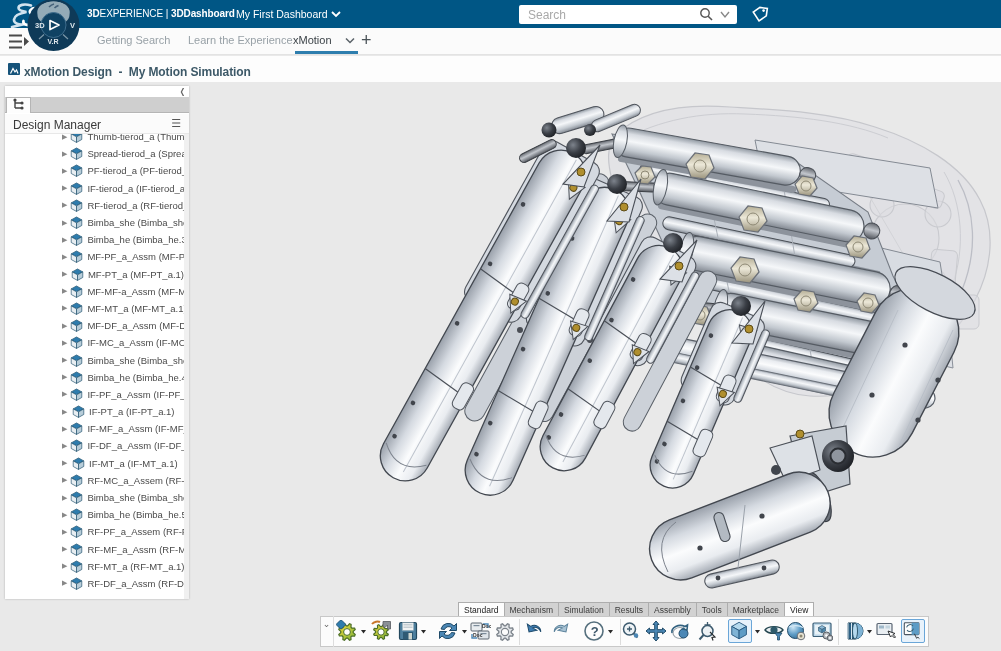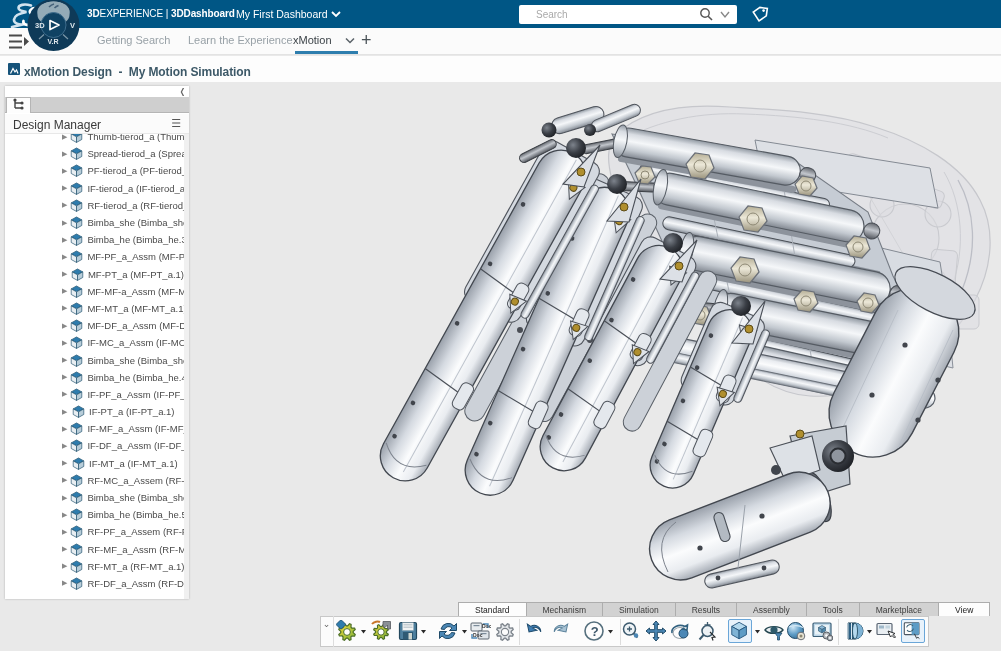--- a/index.html
+++ b/index.html
@@ -7,21 +7,21 @@
 .abs{position:absolute}
 
 #topbar{left:0;top:0;width:1001px;height:28px;background:#005685}
 #tabrow{left:0;top:28px;width:1001px;height:27px;background:#fbfbfb;border-bottom:1px solid #e3e3e3}
 #appbar{left:0;top:56px;width:1001px;height:26px;background:#fdfdfd}
 #main{left:0;top:82px;width:1001px;height:569px;background:#e9e9e9}
 #brand{left:87px;top:8px;font-size:10px;letter-spacing:-0.1px;color:#fff}
 #brand b{font-weight:bold}
 #dash{left:236px;top:8px;font-size:10.5px;color:#fff}
 #search{left:519px;top:5px;width:218px;height:19px;background:#fff;border-radius:2px;display:flex;align-items:center}
-#search .ph{color:#a9a9a9;font-size:10px;padding-left:17px;flex:1}
+#search .ph{color:#a9a9a9;font-size:12px;padding-left:9px;flex:1}
 
 .tab{position:absolute;top:33.5px;font-size:11px;color:#98a1a7}
 #xmot{color:#3c4348}
 #xunder{left:295px;top:51px;width:63px;height:3px;background:#2e7eae}
 #plus{left:361px;top:30px;font-size:18px;color:#4a5358;font-weight:normal}
 
 #appico{left:8px;top:63px;width:12px;height:12px;background:#16537a;border-radius:1px}
 #apptitle{left:24px;top:64.5px;font-size:12px;letter-spacing:-0.1px;font-weight:bold;color:#3d5968}
 
 #panel{left:5px;top:86px;width:184px;height:513px;background:#fff;box-shadow:0 0 2px rgba(0,0,0,.25)}
@@ -32,21 +32,21 @@
 #dmrow .t{position:absolute;left:8px;top:4px;font-size:12px;color:#3a3a3a}
 #dmrow .h{position:absolute;right:8px;top:3px;font-size:11px;color:#555;letter-spacing:0}
 #tree{left:5px;top:134px;width:179px;height:465px;background:#fff;overflow:hidden}
 .trow{height:17.2px;display:flex;align-items:center;white-space:nowrap}
 .trow .ar{width:7px;margin-left:57px;font-size:7px;color:#888}
 .trow .tx{font-size:9.5px;color:#4a4a4a;margin-left:4px}
 .cube{width:13px;height:13px;margin-left:3px;flex:0 0 13px}
 #scroll{left:184px;top:134px;width:5px;height:465px;background:#f0f0f0}
 
 #btabs{left:458px;top:602px;height:15px;display:flex;font-size:8.5px}
-.btab{height:14px;line-height:15px;padding:0 16px;background:#d2d2d2;border:1px solid #adadad;border-bottom:none;border-right:none;color:#3c3c3c}
+.btab{height:14px;line-height:15px;padding:0 5px;background:#d2d2d2;border:1px solid #adadad;border-bottom:none;border-right:none;color:#3c3c3c}
 .btab.on{background:#fdfdfd;color:#222}
 .btab:last-child{border-right:1px solid #adadad}
 
 #toolbar{left:320px;top:616px;width:609px;height:31px;background:#fcfcfc;border:1px solid #c8c8c8}
 #tbchev{position:absolute;left:320px;top:616px;width:14px;height:31px;border-right:1px solid #ddd;color:#666;font-size:9px;text-align:center;line-height:16px}
 </style></head>
 <body>
 <div class="abs" id="main"></div>
 <svg id="hand" class="abs" style="left:0;top:0" width="1001" height="651" viewBox="0 0 1001 651">
 <defs>

